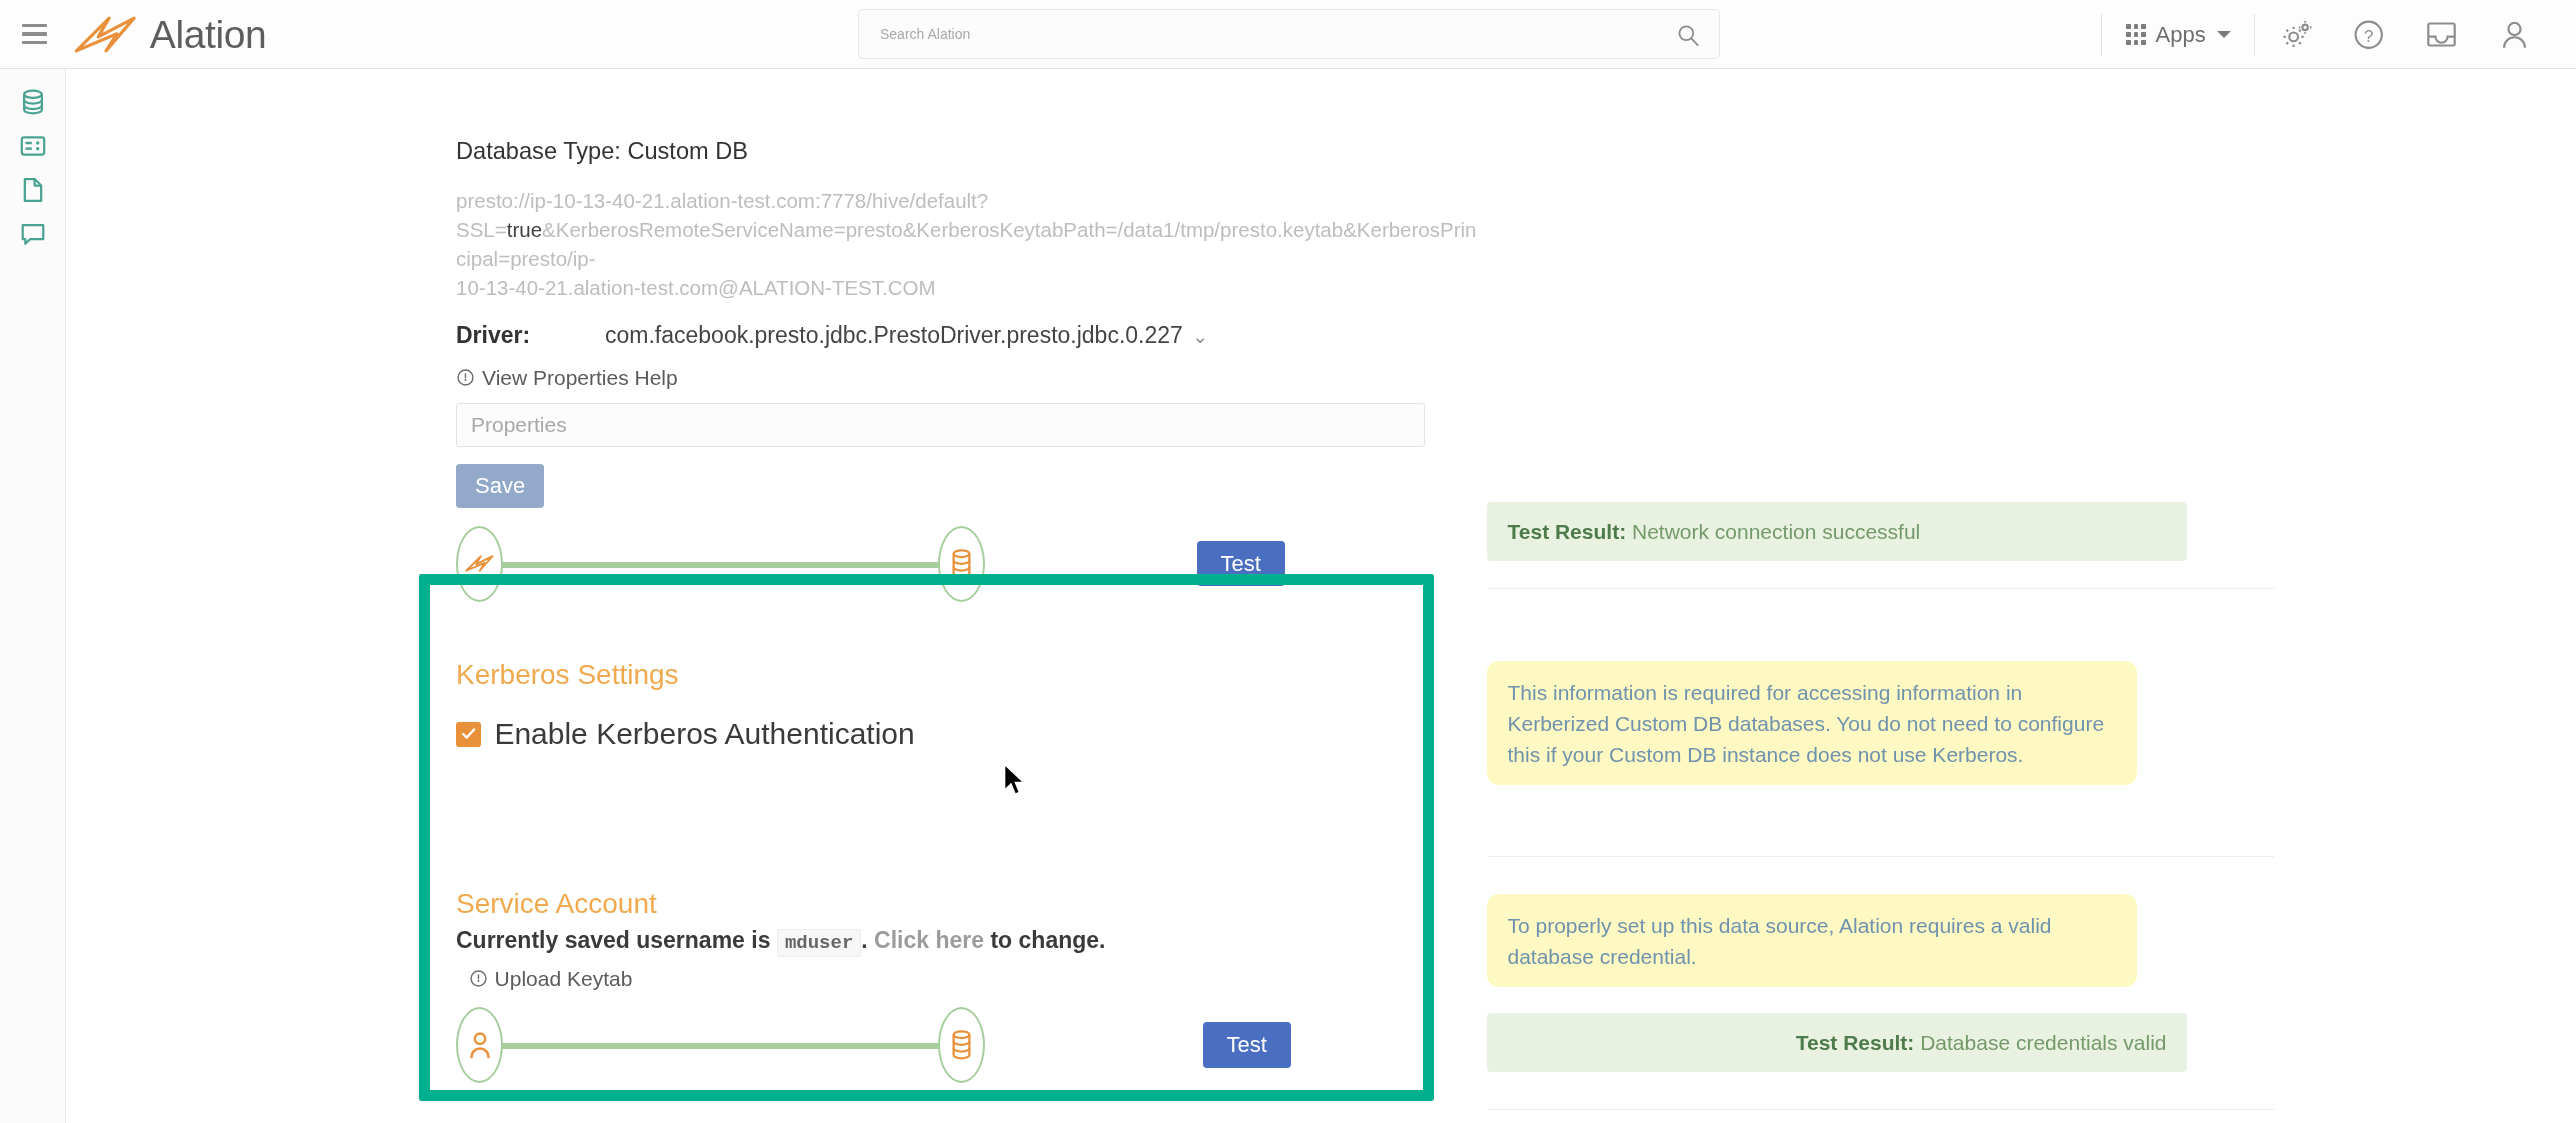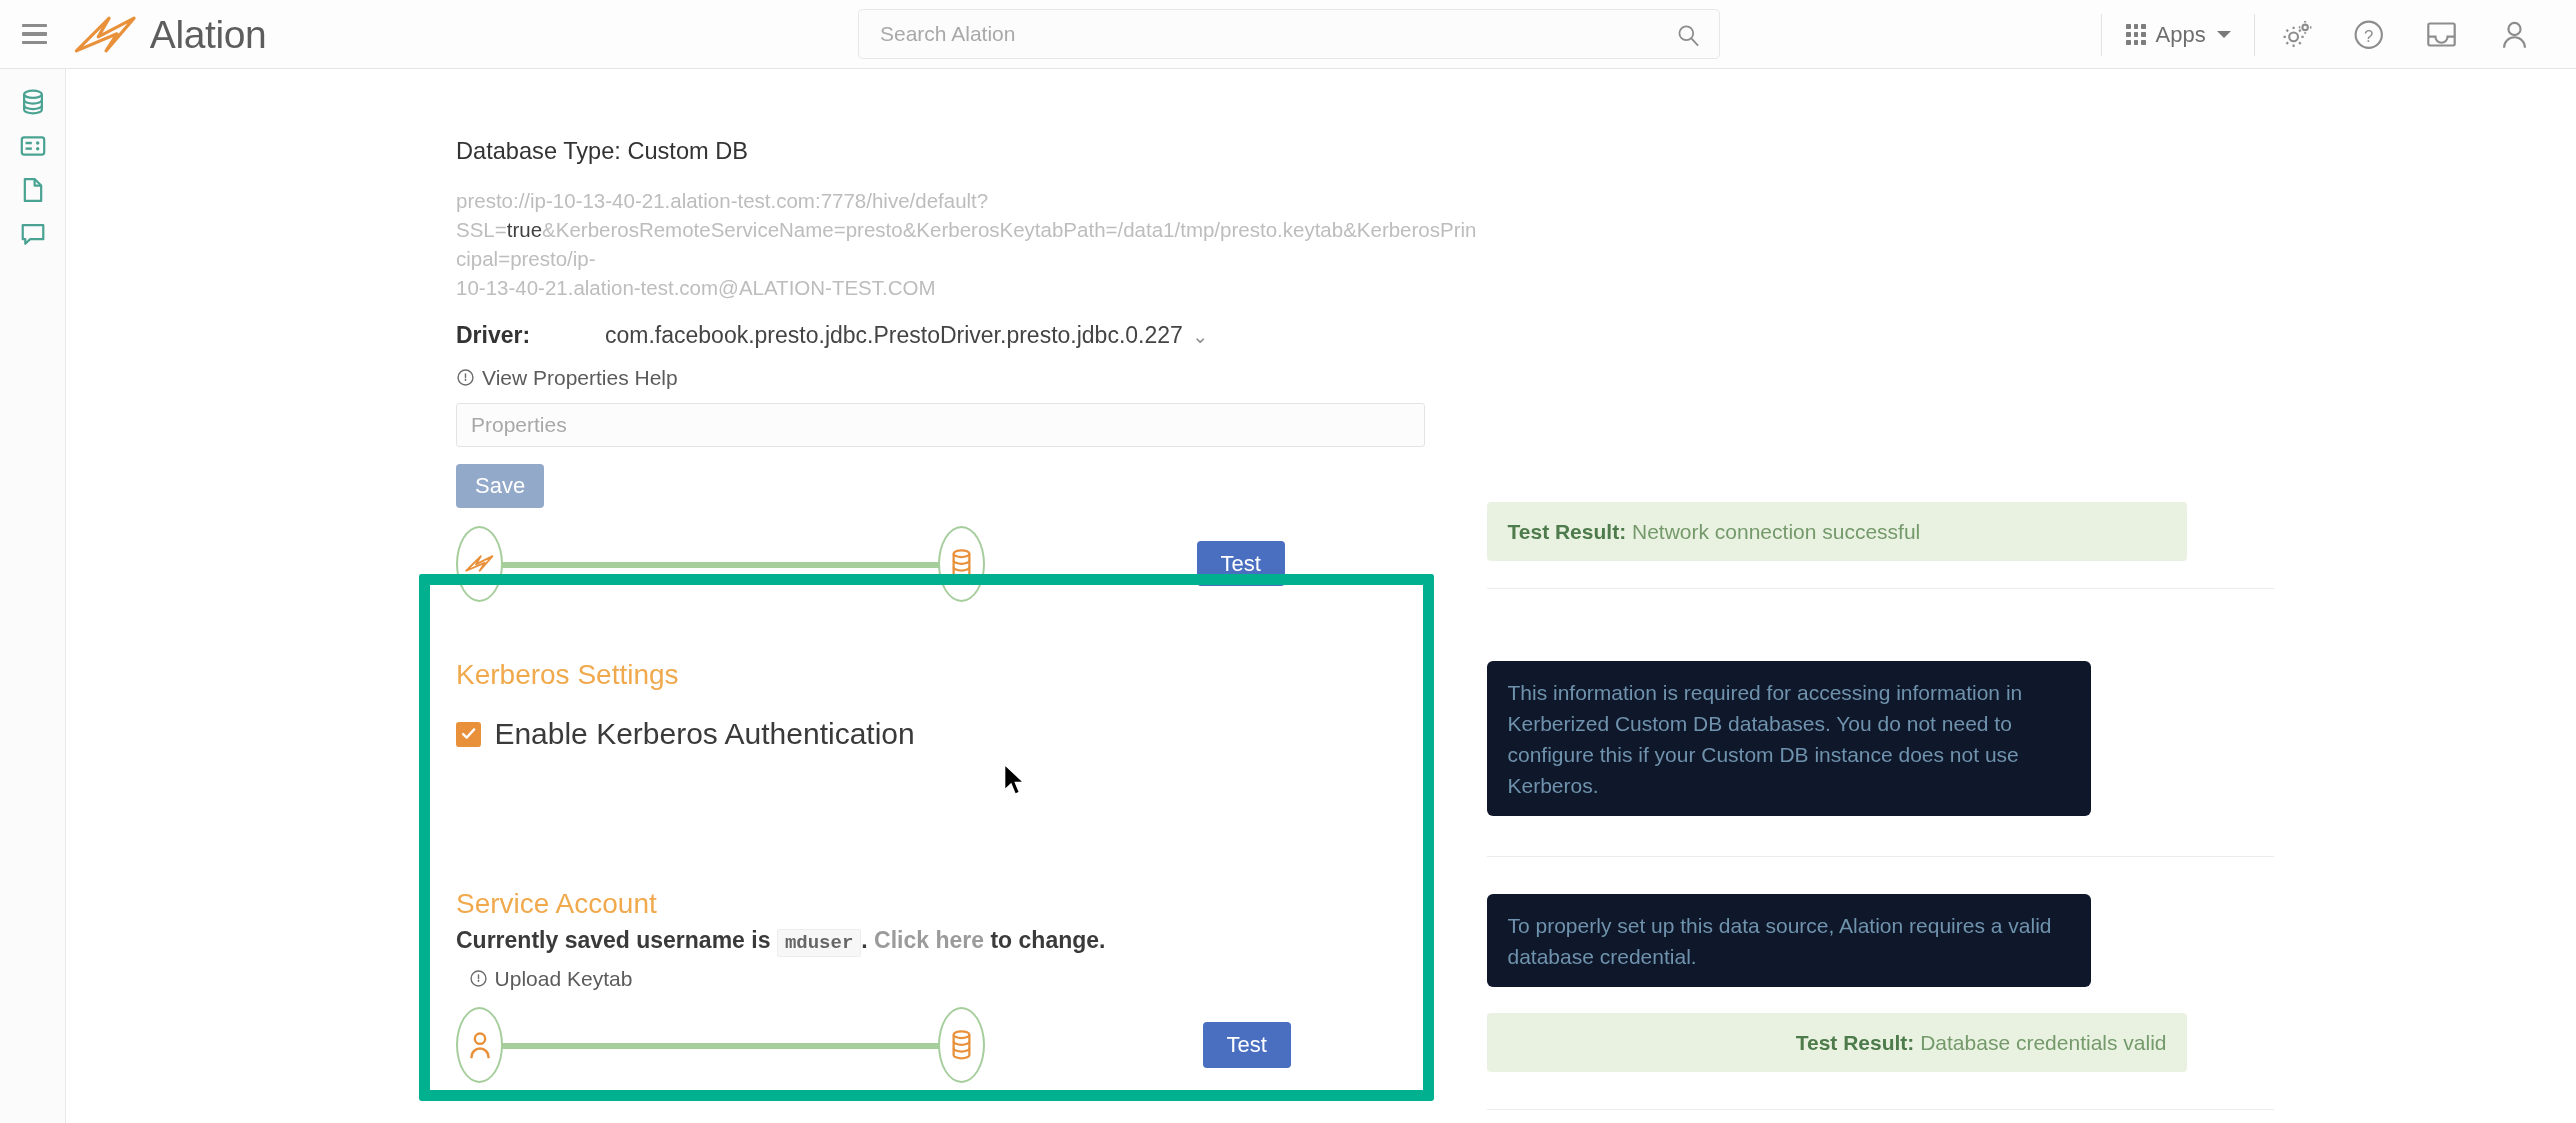--- a/index.html
+++ b/index.html
@@ -82,21 +82,21 @@
     align-items: center;
     padding: 0 19px;
     cursor: text;
   }
   .search-box input {
     border: 0;
     outline: 0;
     background: transparent;
     flex: 1;
     font-family: "Liberation Sans", sans-serif;
-    font-size: 21px;
+    font-size: 14px;
     color: #4a4a4a;
   }
   .search-box input::placeholder { color: #a9a9a9; }
   .search-icon { width: 23.6px; height: 23.6px; flex: none; }
 
   .nav-right {
     position: absolute;
     right: 25px;
     top: 0;
     height: 69px;
@@ -297,28 +297,28 @@
   .link { color: #9b9b9b; cursor: pointer; }
 
   
   .rightcol {
     position: absolute;
     left: 1420px;
     top: 0;
     width: 787px;
   }
   .info-box {
-    background: #0f172a;
-    border-radius: 6px;
+    background: #fef9c3;
+    border-radius: 12px;
     color: #6f92ad;
     font-size: 21px;
     line-height: 31px;
     padding: 15.7px 20.5px;
     box-sizing: border-box;
-    width: 604px;
+    width: 650px;
   }
   .result-box {
     background: #e9f2e0;
     border-radius: 3.9px;
     font-size: 21px;
     line-height: 1.3;
     padding: 15.7px 20.5px;
     box-sizing: border-box;
     width: 700px;
     color: #74996b;

